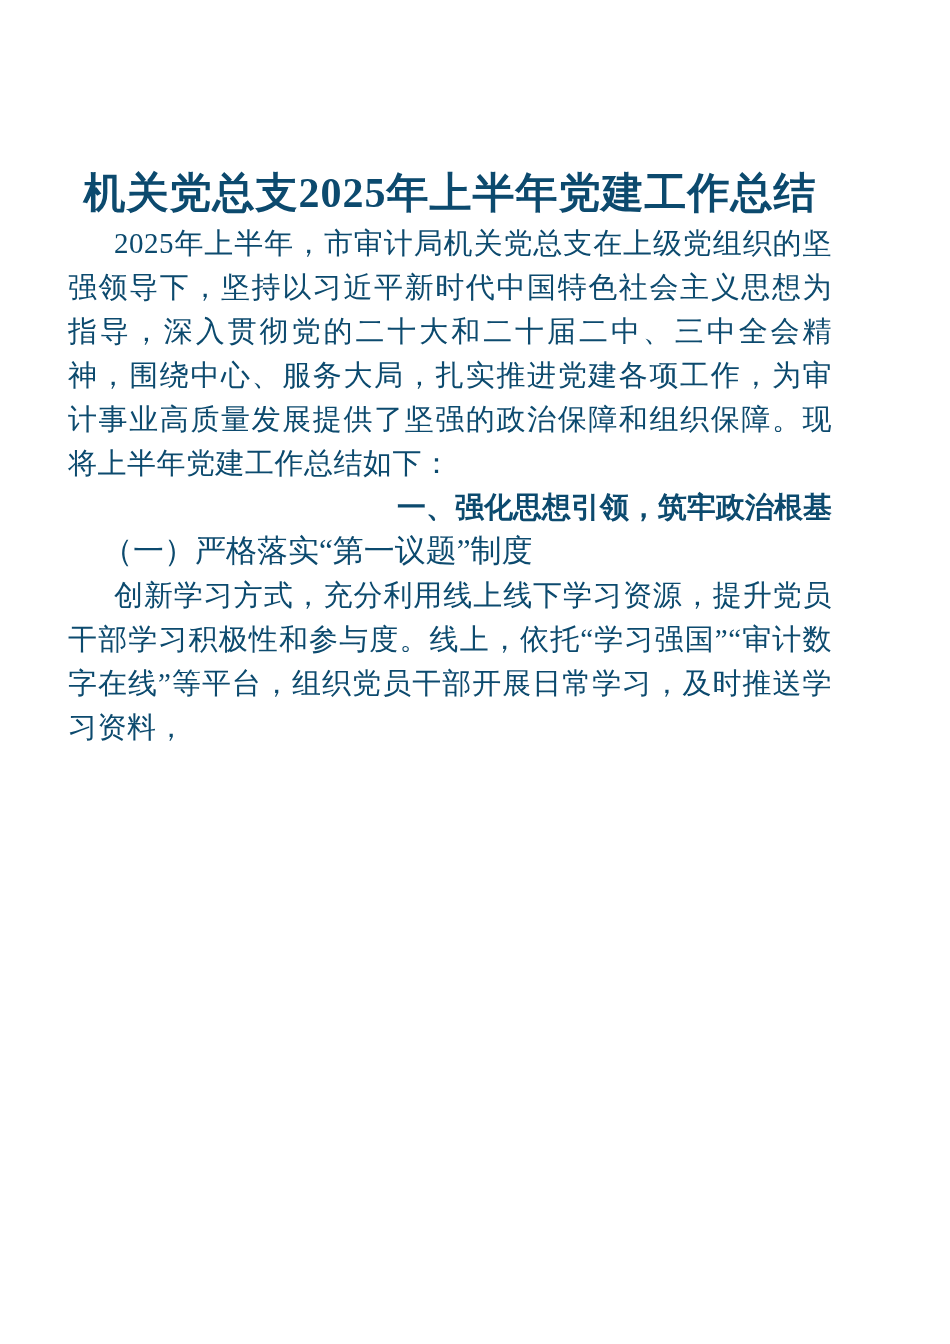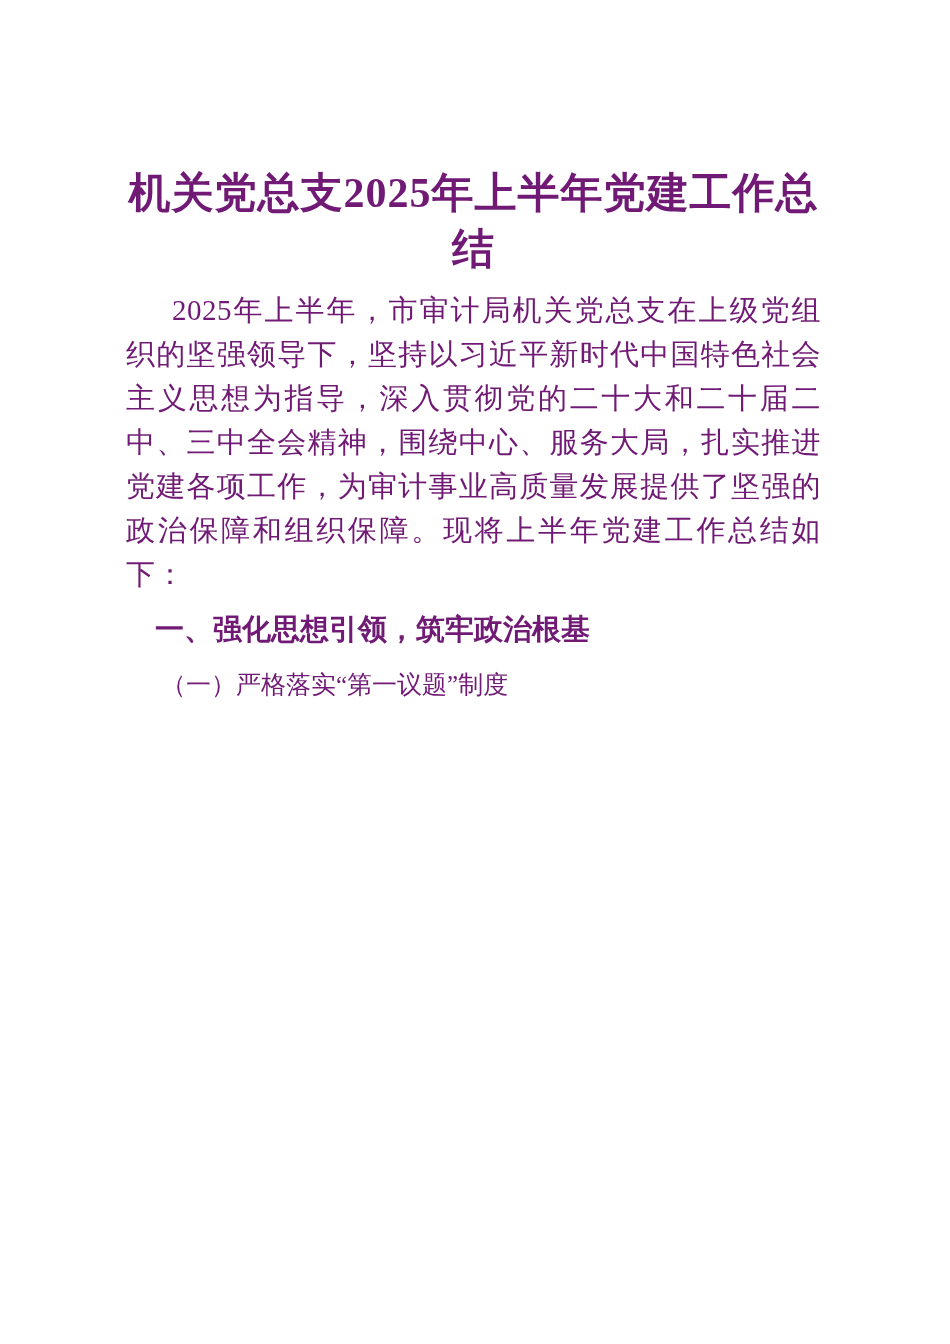--- a/index.html
+++ b/index.html
@@ -6,53 +6,54 @@
     margin: 0;
     padding: 0;
     background: #ffffff;
   }
   .page {
     position: relative;
     width: 950px;
     height: 1344px;
     background: #ffffff;
     box-sizing: border-box;
-    padding: 165px 118px 0 115px;
-    color: #701a75;
+    padding: 165px 118px 0 68px;
+    color: #0c4a6e;
     font-family: "Liberation Serif", "DejaVu Serif", serif;
     overflow: hidden;
   }
   .doc-title {
     margin: 0;
     font-size: 42px;
     line-height: 56px;
     font-weight: bold;
     text-align: center;
     letter-spacing: 1px;
     font-family: "Liberation Serif", "DejaVu Serif", serif;
   }
   .para {
-    margin: 11px;
+    margin: 0;
     font-size: 29px;
     line-height: 44px;
     text-align: justify;
     text-indent: 46px;
     letter-spacing: 0.5px;
   }
   .heading-1 {
     margin: 0;
     font-size: 29px;
     line-height: 44px;
     font-weight: bold;
     text-indent: 40px;
     font-family: "Liberation Sans", "DejaVu Sans", sans-serif;
+    text-align: right;
   }
   .heading-2 {
-    margin: 12px;
-    font-size: 25px;
+    margin: 0;
+    font-size: 31px;
     line-height: 44px;
     font-weight: normal;
     text-indent: 34px;
     font-family: "Liberation Serif", "DejaVu Serif", serif;
   }
 </style>
 </head>
 <body>
 
 <main class="page">
@@ -60,14 +61,15 @@
   <h1 class="doc-title">机关党总支2025年上半年党建工作总结</h1>
 
   <p class="para">2025年上半年，市审计局机关党总支在上级党组织的坚强领导下，坚持以习近平新时代中国特色社会主义思想为指导，深入贯彻党的二十大和二十届二中、三中全会精神，围绕中心、服务大局，扎实推进党建各项工作，为审计事业高质量发展提供了坚强的政治保障和组织保障。现将上半年党建工作总结如下：</p>
 
   <h2 class="heading-1">一、强化思想引领，筑牢政治根基</h2>
 
   <h3 class="heading-2">（一）严格落实“第一议题”制度</h3>
 
 
 
+  <p class="para">创新学习方式，充分利用线上线下学习资源，提升党员干部学习积极性和参与度。线上，依托“学习强国”“审计数字在线”等平台，组织党员干部开展日常学习，及时推送学习资料，</p>
 
 </main>
 
 </body></html>

